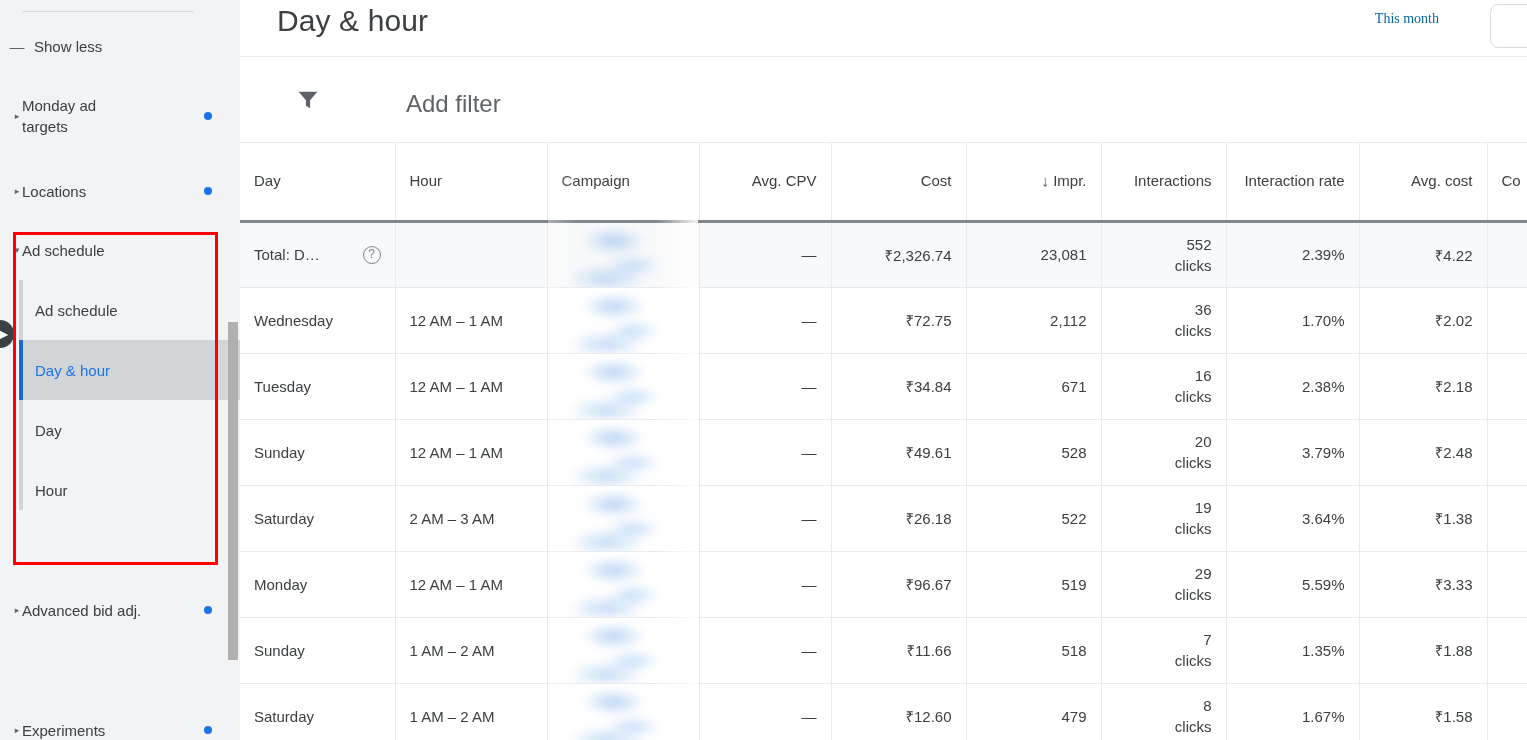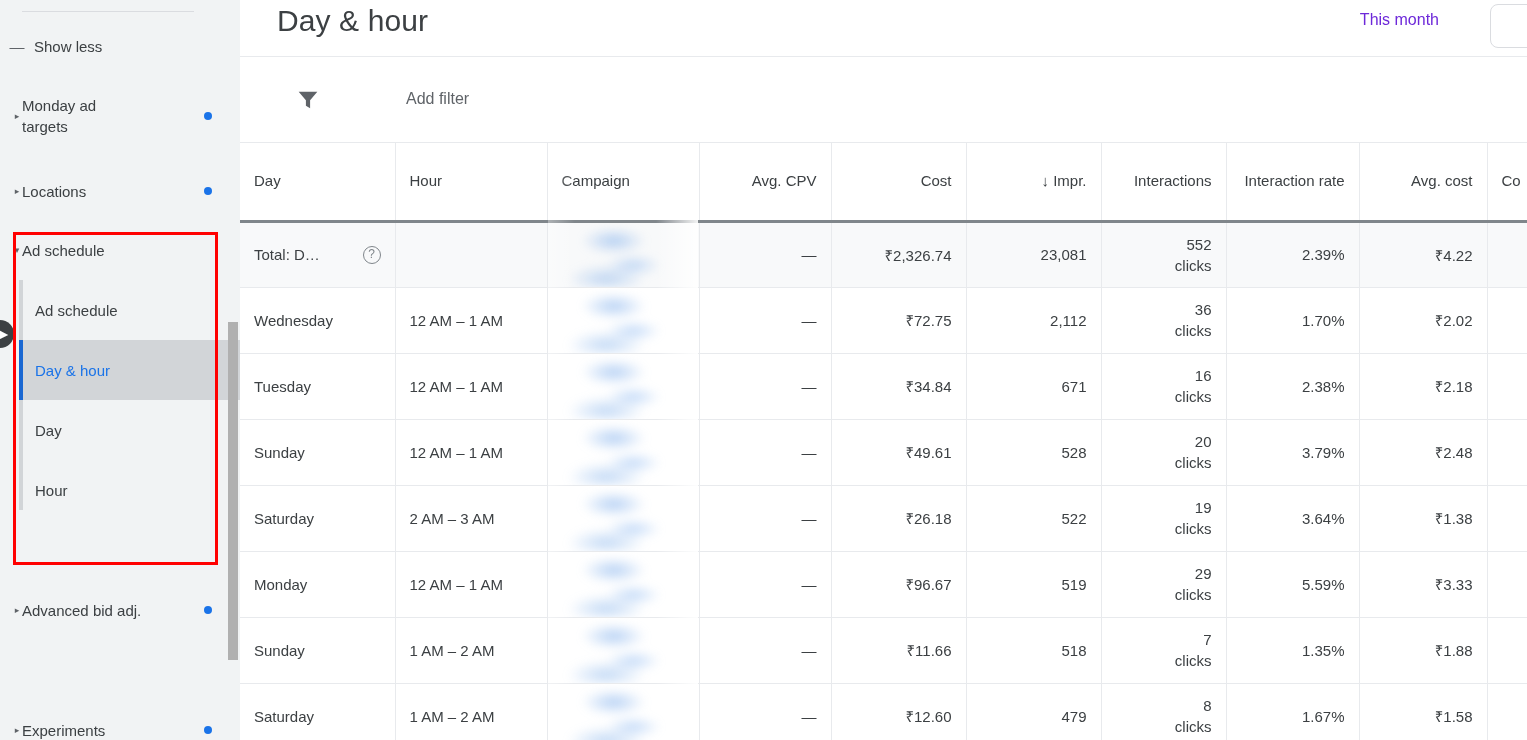--- a/index.html
+++ b/index.html
@@ -105,40 +105,40 @@
     border-bottom: 1px solid #e8eaed;
     display: flex; align-items: flex-start;
   }
   .page-title {
     position: absolute; left: 37px; top: 4px;
     font-size: 30px; color: #3c4043; font-weight: 400;
     letter-spacing: 0.1px;
   }
   .date-range {
     position: absolute; right: 88px; top: 11px;
-    font-size: 16px; color: #6d28d9;
+    font-size: 14px; color: #0369a1; font-family: Liberation Serif, serif;
   }
   .date-picker-btn {
     position: absolute; left: 1250px; top: 4px;
     width: 60px; height: 44px;
     border: 1px solid #dadce0; border-radius: 8px;
     background: #fff;
   }
 
   .filterbar {
     position: relative; height: 86px; width: 1287px;
     background: #fff; border-bottom: 1px solid #e8eaed;
   }
   .filter-icon {
     position: absolute; left: 54px; top: 29px;
     width: 28px; height: 28px;
   }
   .add-filter {
     position: absolute; left: 166px; top: 33px;
-    font-size: 16px; color: #5f6368;
+    font-size: 24px; color: #5f6368;
   }
 
   
   .tablewrap { position: relative; width: 1287px; height: 597px; overflow: hidden; }
   table.grid {
     border-collapse: collapse; table-layout: fixed;
     width: 1400px;
     font-size: 15px; color: #3c4043;
   }
   table.grid th, table.grid td {

